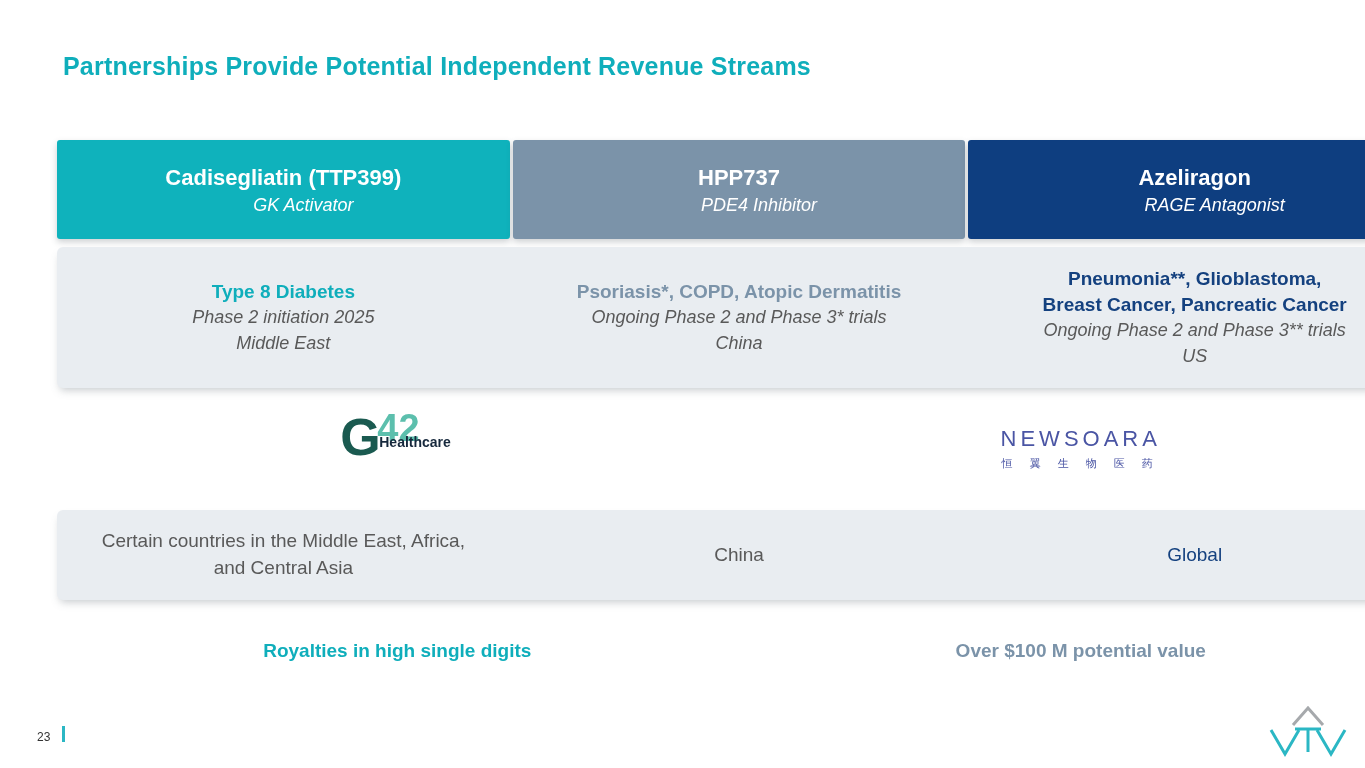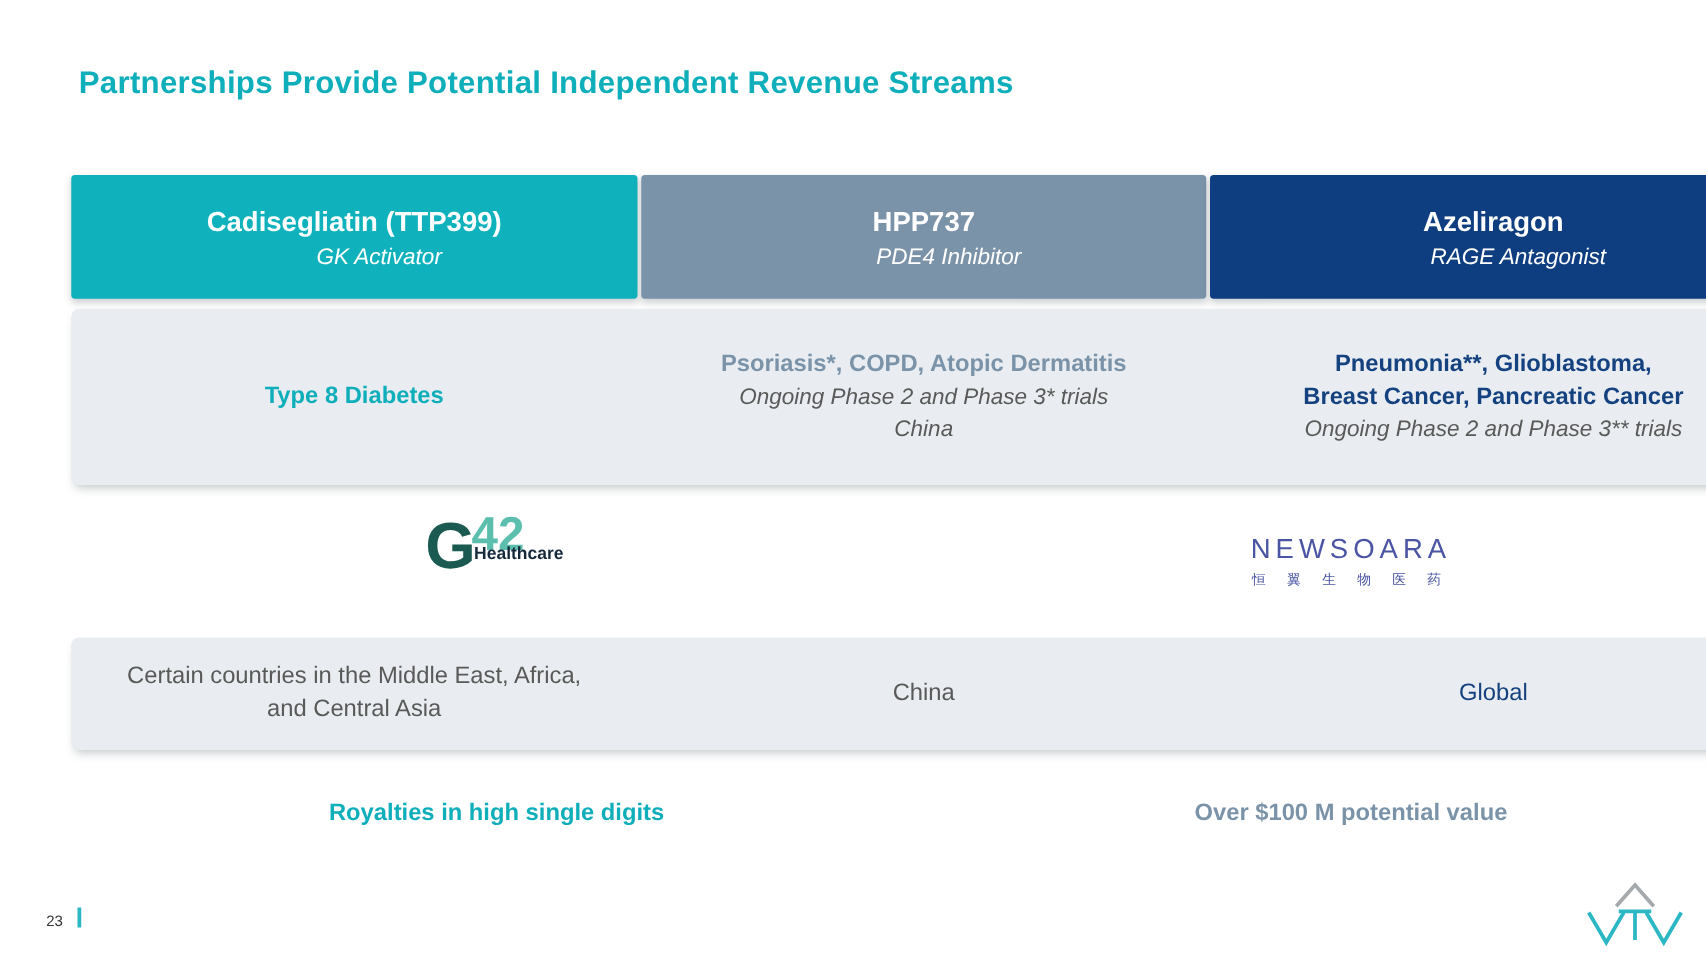--- a/index.html
+++ b/index.html
@@ -86,35 +86,40 @@
     </div>
     <div class="col hdr-c3">
       <div class="hdr-title">Azeliragon</div>
       <div class="hdr-sub">RAGE Antagonist</div>
     </div>
   </div>
 
   <div class="trow row-indication">
     <div class="col">
       <div class="ind-heading c1">Type 8 Diabetes</div>
+      <div class="ind-detail">
+        <span>Phase 2 initiation 2025</span>
+        <span>Middle East</span>
+      </div>
     </div>
     <div class="col">
       <div class="ind-heading c2">Psoriasis*, COPD, Atopic Dermatitis</div>
       <div class="ind-detail">
         <span>Ongoing Phase 2 and Phase 3* trials</span>
         <span>China</span>
       </div>
     </div>
     <div class="col">
       <div class="ind-heading c3">
         <span style="display:block">Pneumonia**, Glioblastoma,</span>
         <span style="display:block">Breast Cancer, Pancreatic Cancer</span>
       </div>
       <div class="ind-detail">
         <span>Ongoing Phase 2 and Phase 3** trials</span>
+        <span>US</span>
       </div>
     </div>
   </div>
 
   <div class="trow row-logos">
     <div class="col">
       <div class="g42">
         <span class="g42-g">G</span>
         <span class="g42-num">42</span>
         <span class="g42-sub">Healthcare</span>

